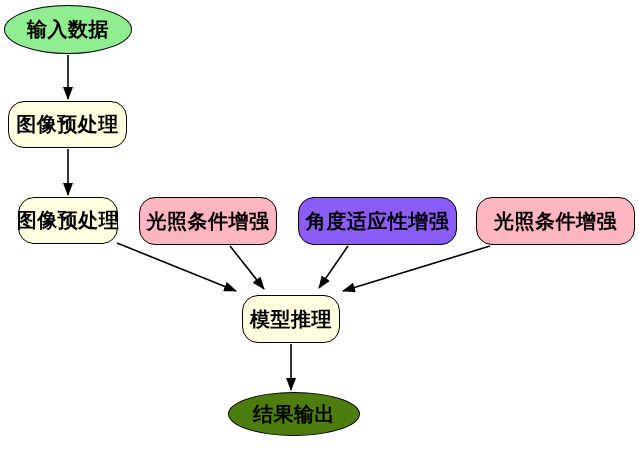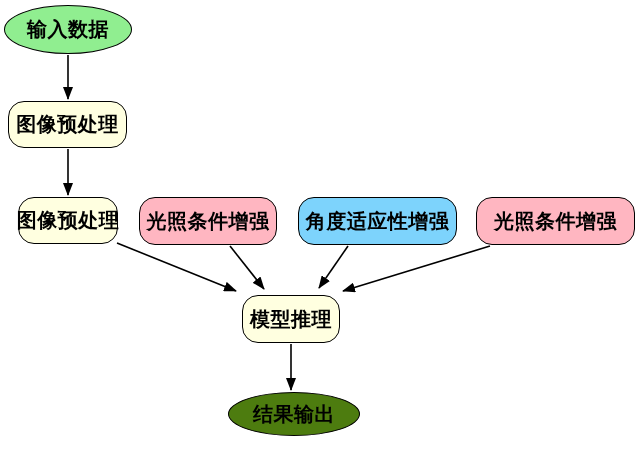--- a/index.html
+++ b/index.html
@@ -82,21 +82,21 @@
   </div>
 
   <div id="n-feature" class="node rounded" style="background: rgb(255, 255, 224);">
     <span>图像预处理</span>
   </div>
 
   <div id="n-light" class="node rounded" style="background: rgb(255, 182, 193);">
     <span>光照条件增强</span>
   </div>
 
-  <div id="n-angle" class="node rounded" style="background: #7dd3fc;">
+  <div id="n-angle" class="node rounded" style="background: #8b5cf6;">
     <span>角度适应性增强</span>
   </div>
 
   <div id="n-backdrop" class="node rounded" style="background: rgb(255, 182, 193);">
     <span>光照条件增强</span>
   </div>
 
   <div id="n-model" class="node rounded" style="background: rgb(255, 255, 224); justify-content: center;">
     <span>模型推理</span>
   </div>

